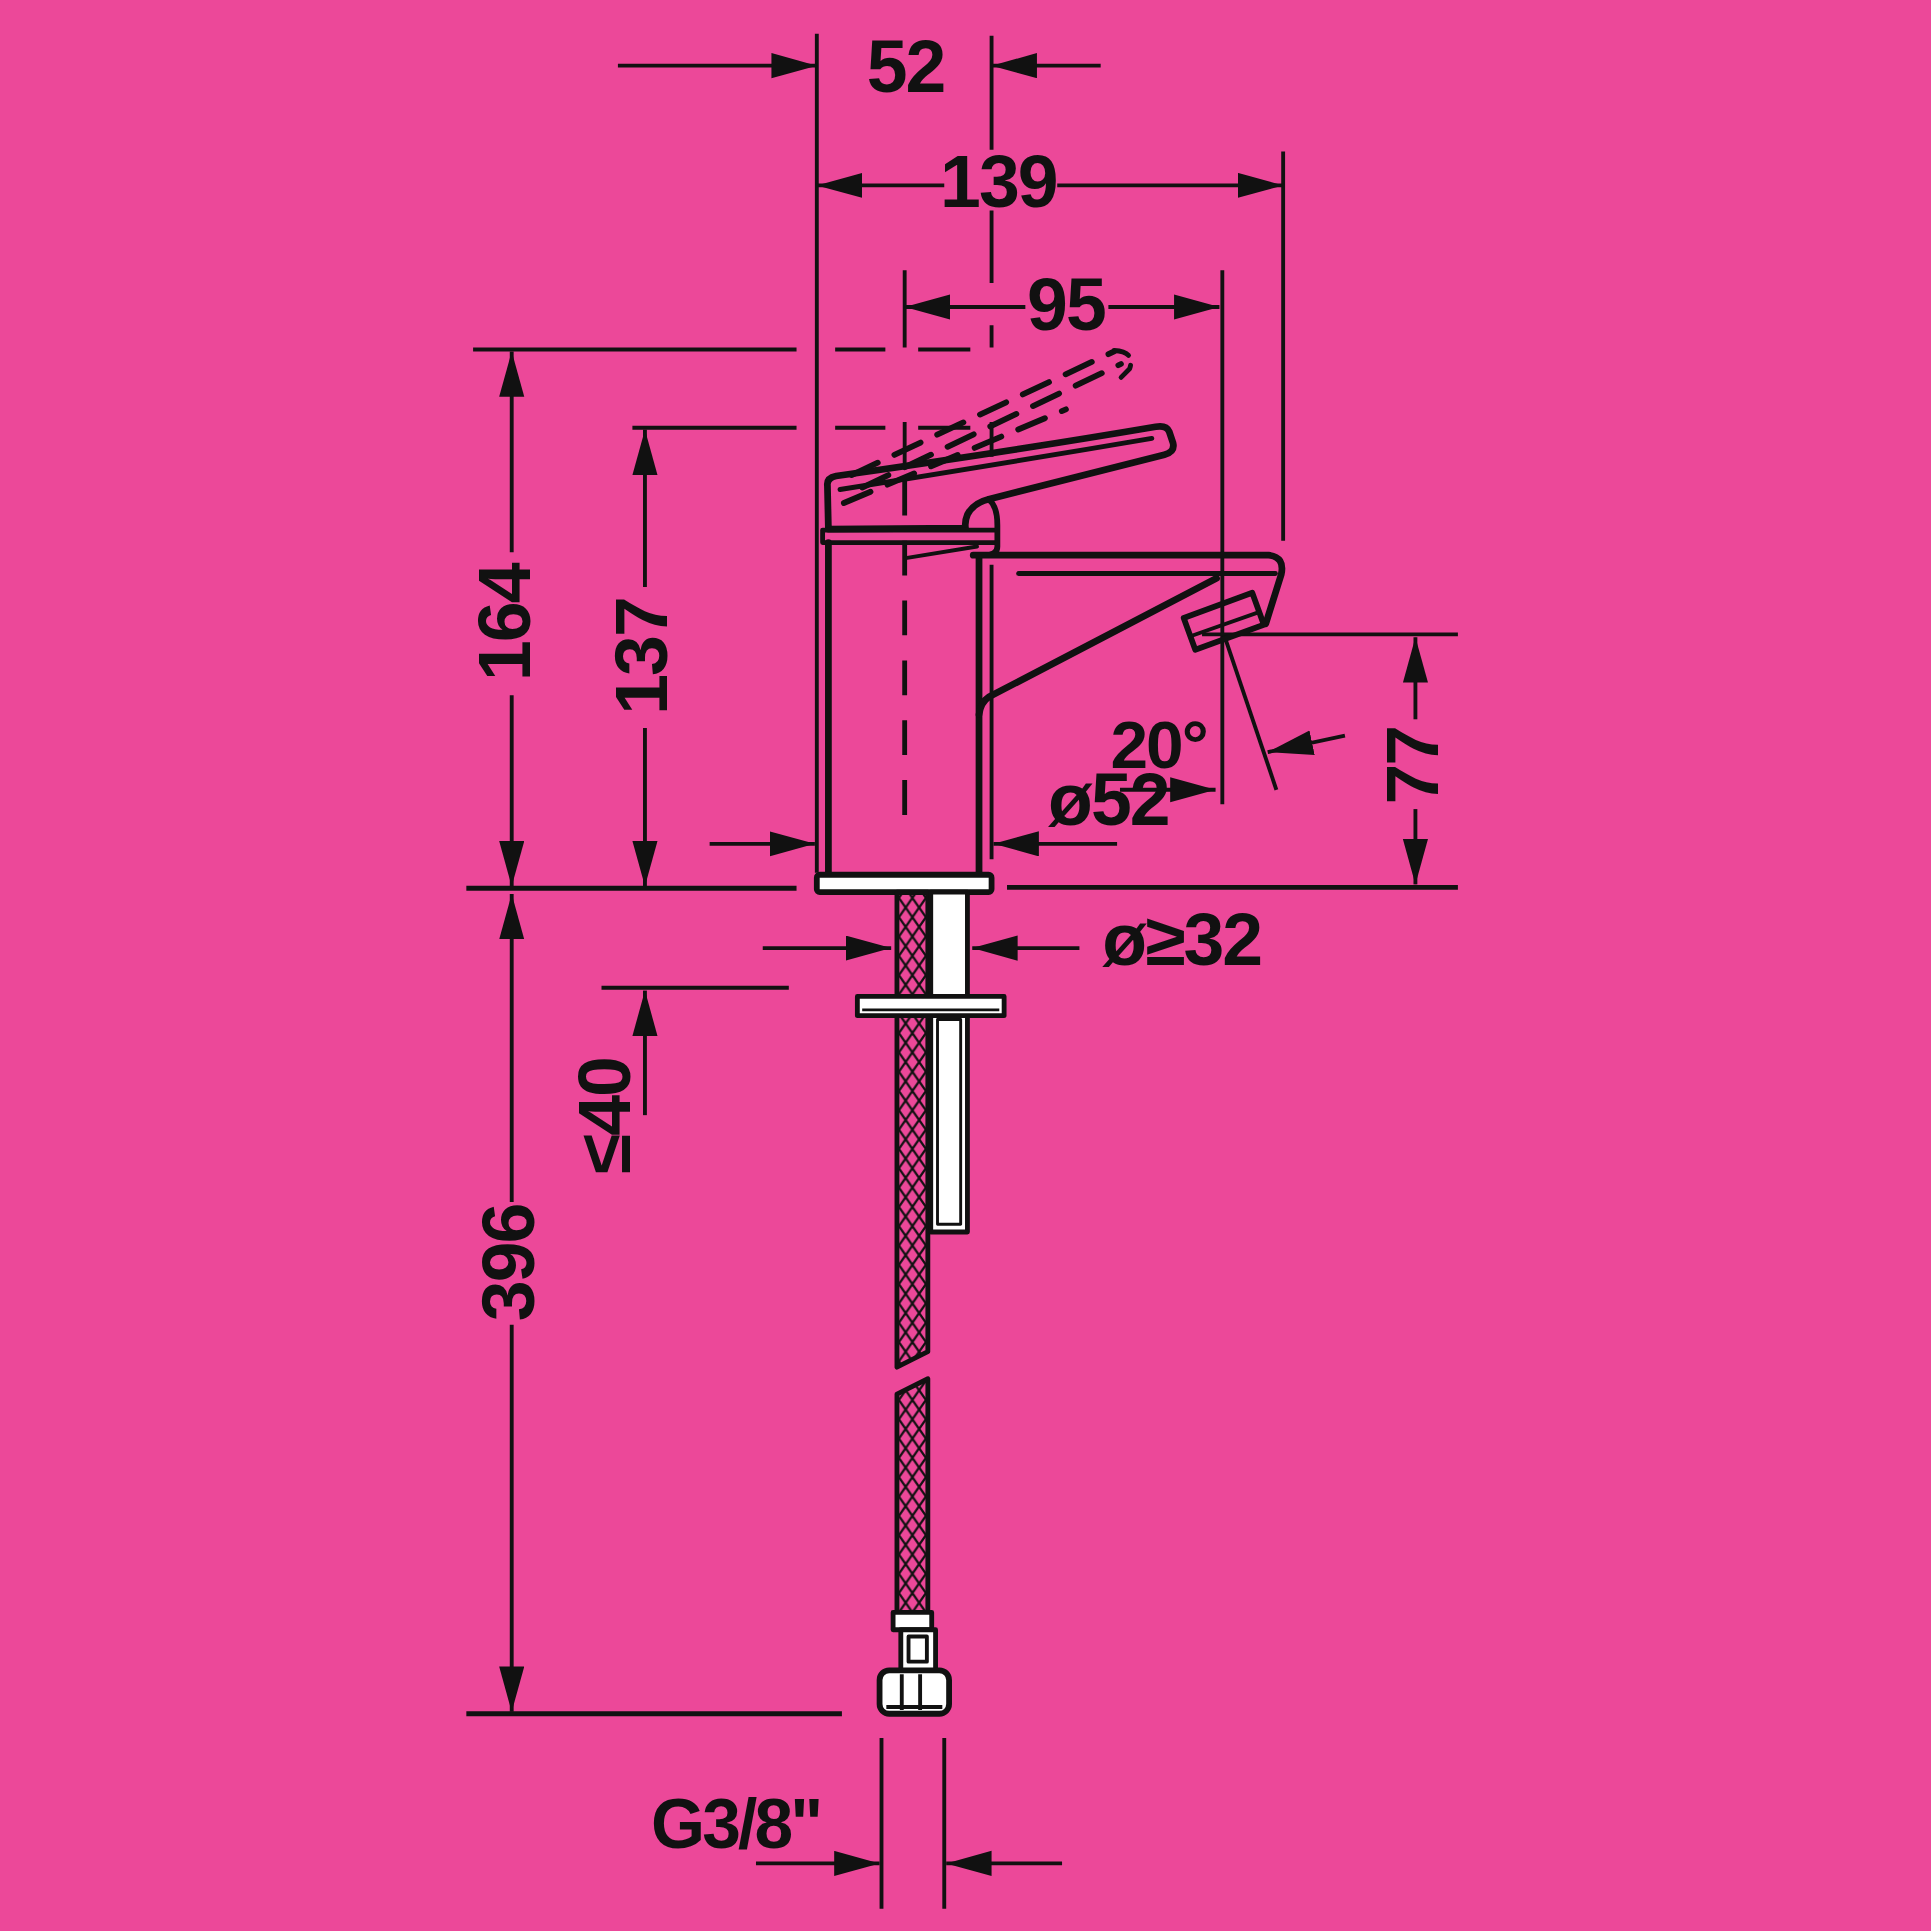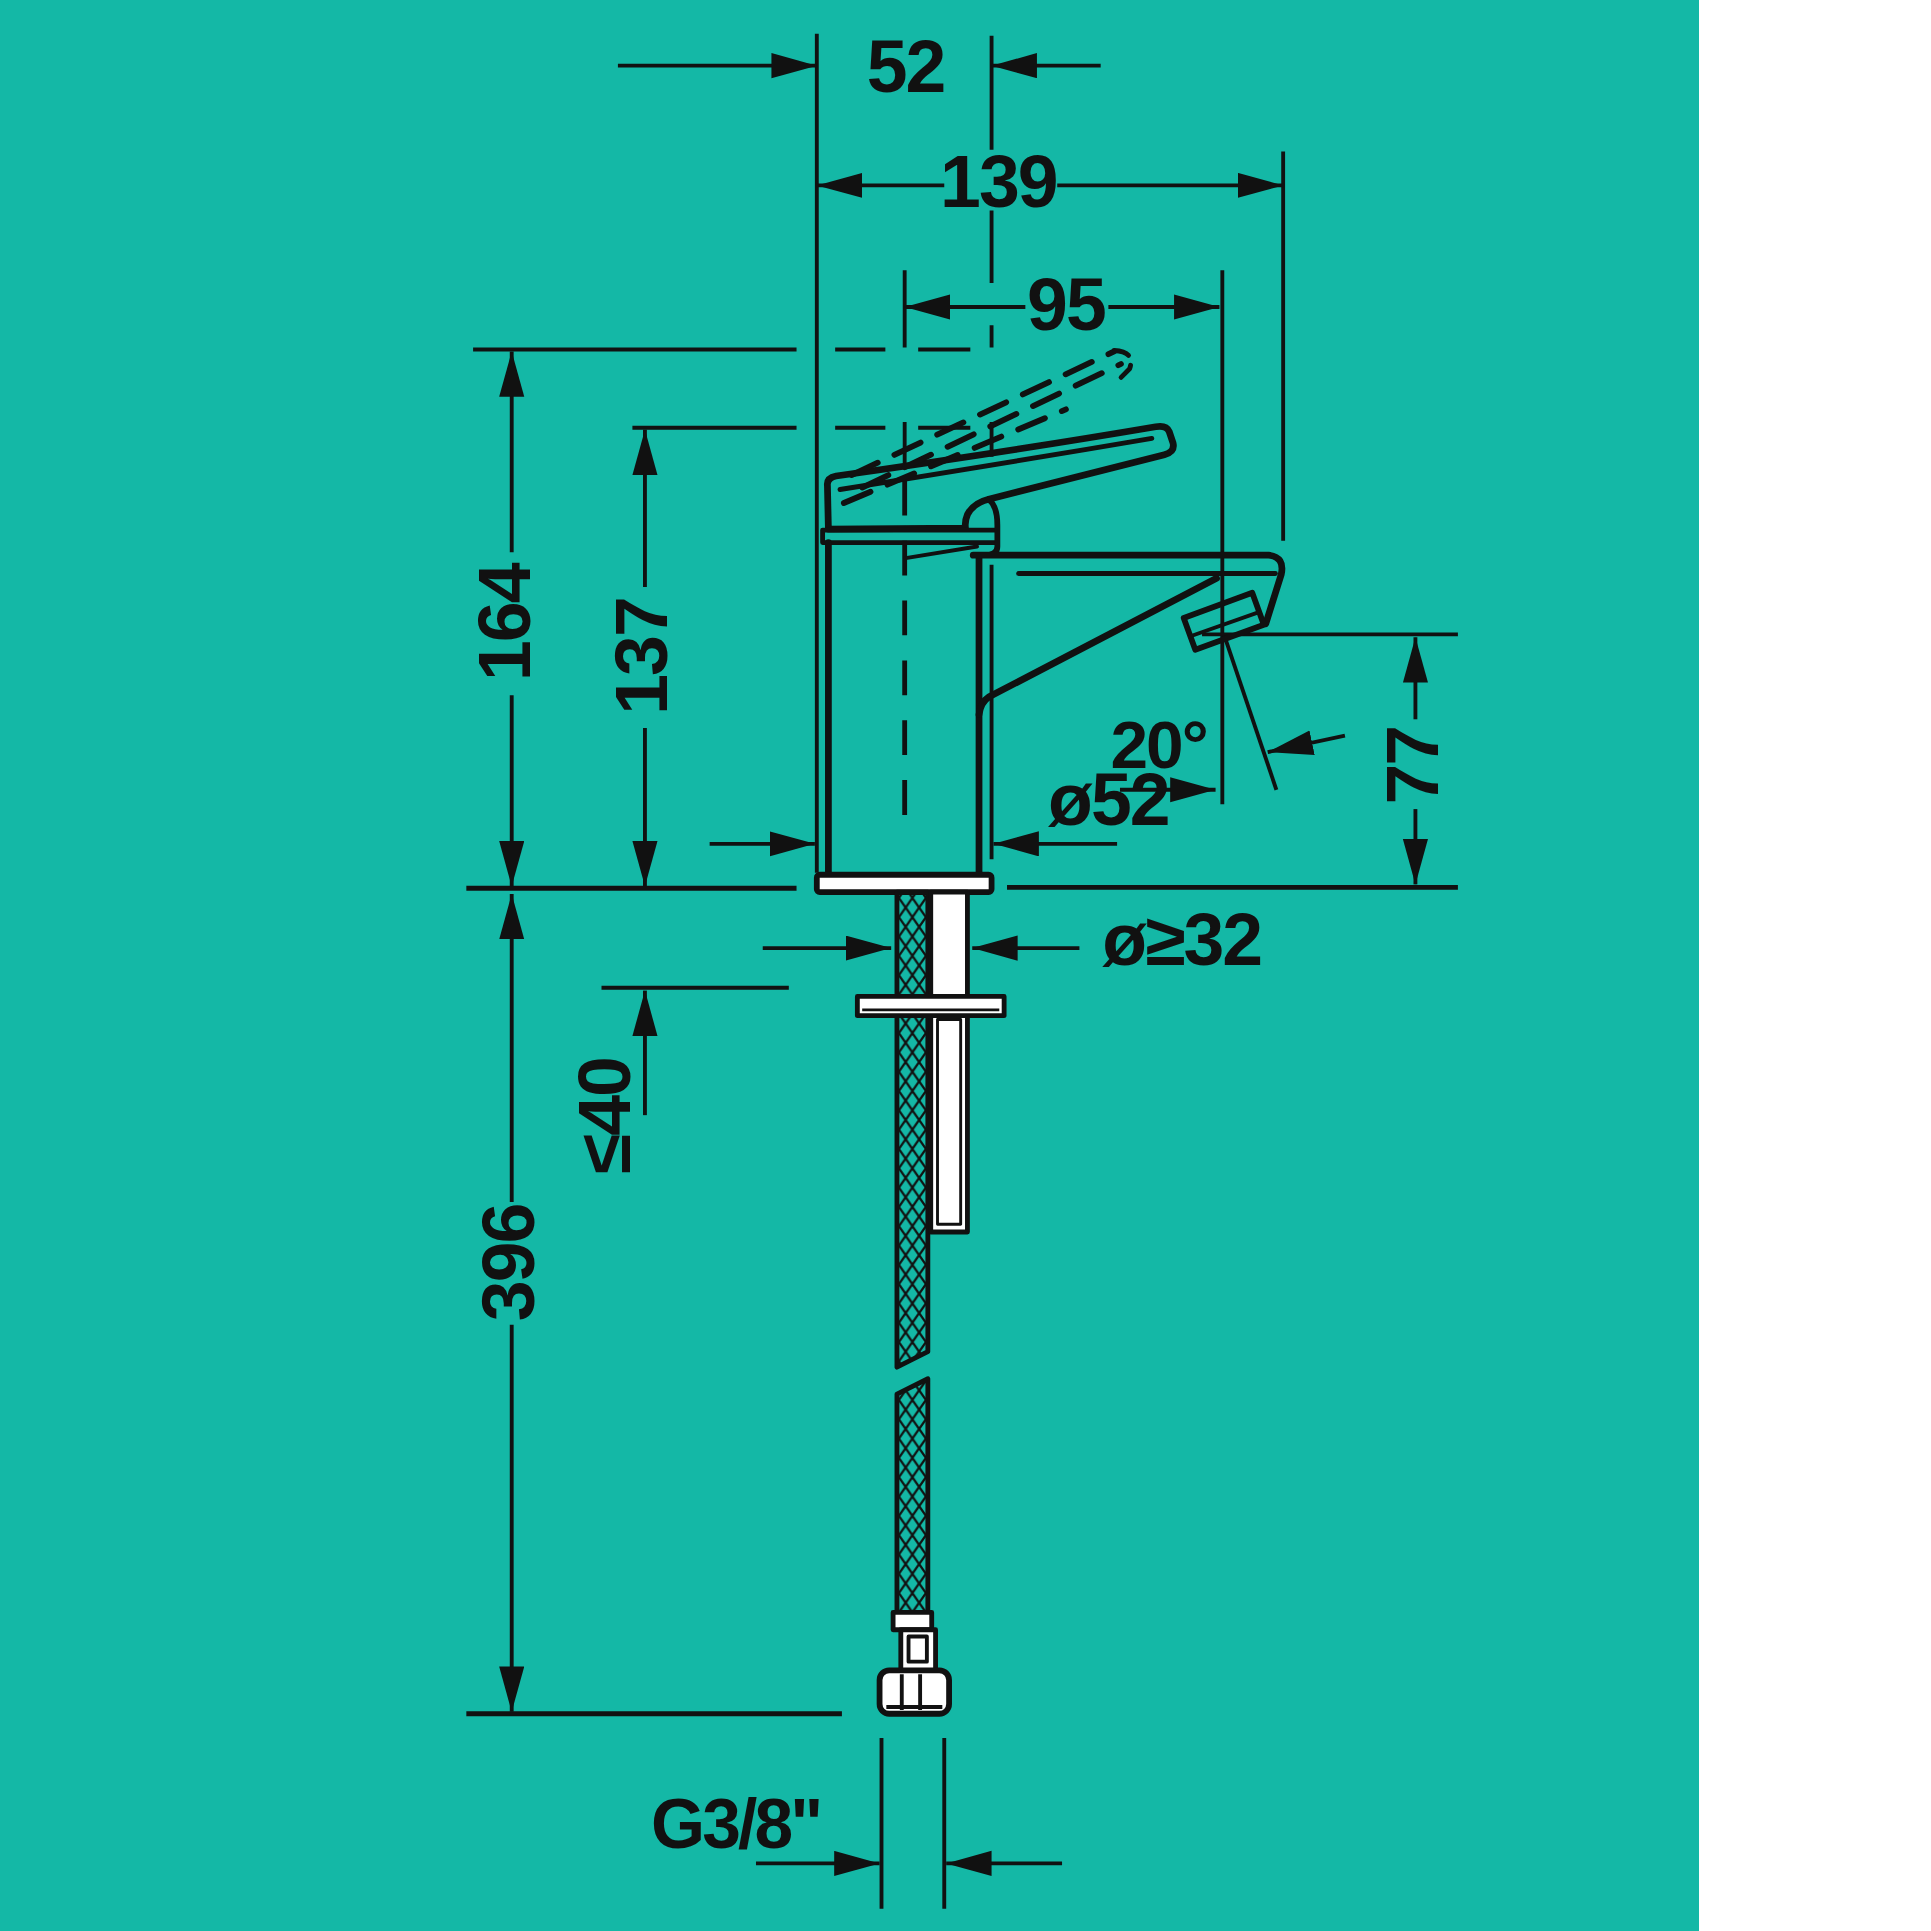--- a/index.html
+++ b/index.html
@@ -1,16 +1,16 @@
 <!DOCTYPE html>
 <html><head>
 <meta charset="utf-8">
 <style>
   html,body{margin:0;padding:0;background:#fff;}
-  .stage{width:1699px;height:1931px;position:relative;background:#14b8a6;}
+  .stage{width:1931px;height:1931px;position:relative;background:#ec4899;}
   svg{display:block;}
   .dim-text{
     font-family:"Liberation Sans", sans-serif;
     font-weight:bold;
     font-size:76px;
     letter-spacing:-2px;
     fill:#111;
   }
   .dim-text.sm{font-size:72px;letter-spacing:-3px;}
   .dim-text.deg{font-size:70px;}

